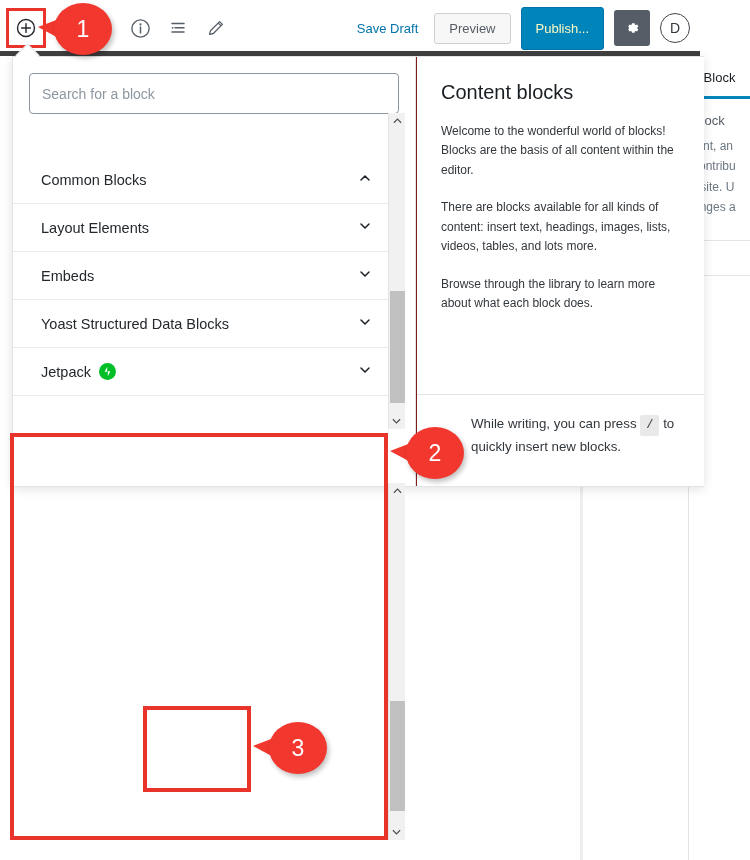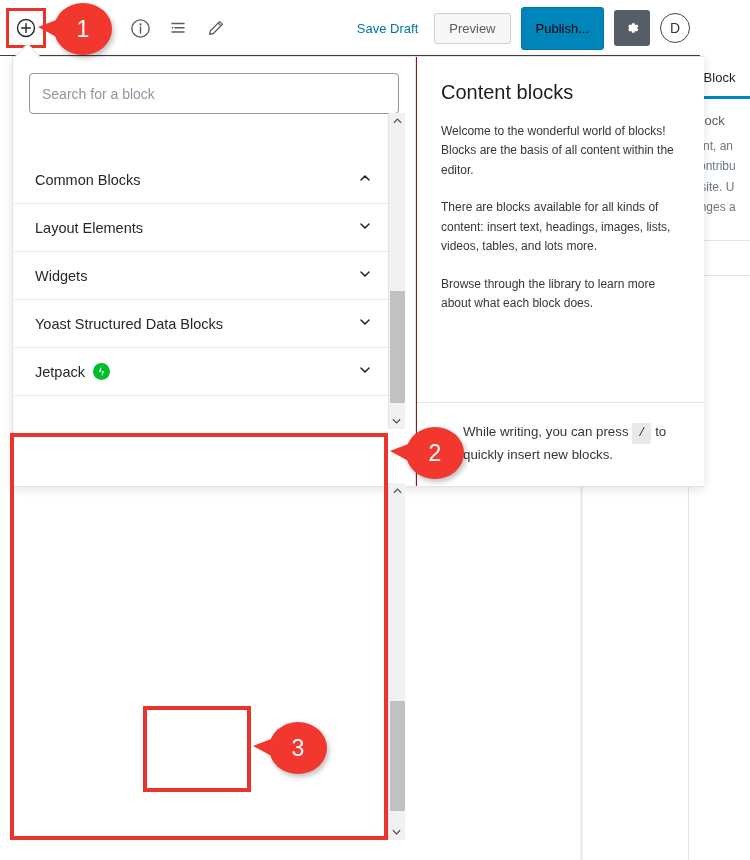--- a/index.html
+++ b/index.html
@@ -16,21 +16,21 @@
     overflow: hidden;
     color: #23282d;
   }
 
   
   .toolbar {
     position: absolute;
     left: 0; top: 0;
     width: 700px; height: 56px;
     background: #ffffff;
-    border-bottom: 1px solid #404040;
+    border-bottom: 5px solid #404040;
     box-sizing: border-box;
   }
   .tb-left {
     position: absolute;
     left: 8px; top: 0;
     height: 56px;
     display: flex;
     align-items: center;
     gap: 2px;
   }
@@ -77,21 +77,21 @@
     color: #555d66;
     background: #f7f7f7;
     border: 1px solid #cbd0d4;
     border-radius: 3px;
     padding: 7px 14px;
     cursor: pointer;
     font-family: inherit;
   }
   .publish-btn {
     font-size: 13px;
-    color: #000000;
+    color: #fef9c3;
     background: #0085ba;
     border: 1px solid #0073aa;
     border-radius: 3px;
     padding: 13px 14px;
     cursor: pointer;
     font-family: inherit;
   }
   .gear-btn {
     width: 36px; height: 36px;
     background: #555d66;
@@ -258,21 +258,21 @@
   .cat-inner {
     position: absolute;
     left: 0; top: -14px;
     width: 382px;
   }
   .cat-row {
     height: 48px;
     display: flex;
     align-items: center;
     justify-content: space-between;
-    padding: 0 22px 0 22px;
+    padding: 0 22px 0 28px;
     border-bottom: 1px solid #ebebeb;
     box-sizing: border-box;
     cursor: pointer;
     background: #fff;
   }
   .cat-label {
     font-size: 14.5px;
     color: #23282d;
     display: flex;
     align-items: center;
@@ -352,22 +352,22 @@
   .ci-para {
     font-size: 12px;
     line-height: 1.62;
     color: #32373c;
     margin: 0 0 18px 0;
   }
   .ci-spacer { flex: 1; }
   .ci-tip {
     border-top: 1px solid #e2e4e7;
     display: flex;
-    gap: 4px;
-    padding: 18px 20px 20px 20px;
+    gap: 12px;
+    padding: 18px 20px 28px 20px;
     align-items: flex-end;
   }
   .tip-icon {
     width: 22px;
     flex-shrink: 0;
     padding-top: 2px;
     color: #f0b849;
   }
   .tip-text {
     font-size: 13.3px;
@@ -528,21 +528,21 @@
         <div class="cat-row">
           <span class="cat-label">Layout Elements</span>
           <span class="chev">
             <svg width="16" height="16" viewBox="0 0 20 20">
                 <path d="M5 7.5l5 5 5-5" stroke="#191e23" stroke-width="1.8" fill="none" stroke-linecap="round" stroke-linejoin="round"></path>
               </svg>
           </span>
         </div>
 
         <div class="cat-row">
-          <span class="cat-label">Widgets</span>
+          <span class="cat-label">Embeds</span>
           <span class="chev">
             <svg width="16" height="16" viewBox="0 0 20 20">
                 <path d="M5 7.5l5 5 5-5" stroke="#191e23" stroke-width="1.8" fill="none" stroke-linecap="round" stroke-linejoin="round"></path>
               </svg>
           </span>
         </div>
 
 
         <div class="cat-row">
           <span class="cat-label">Yoast Structured Data Blocks</span>

